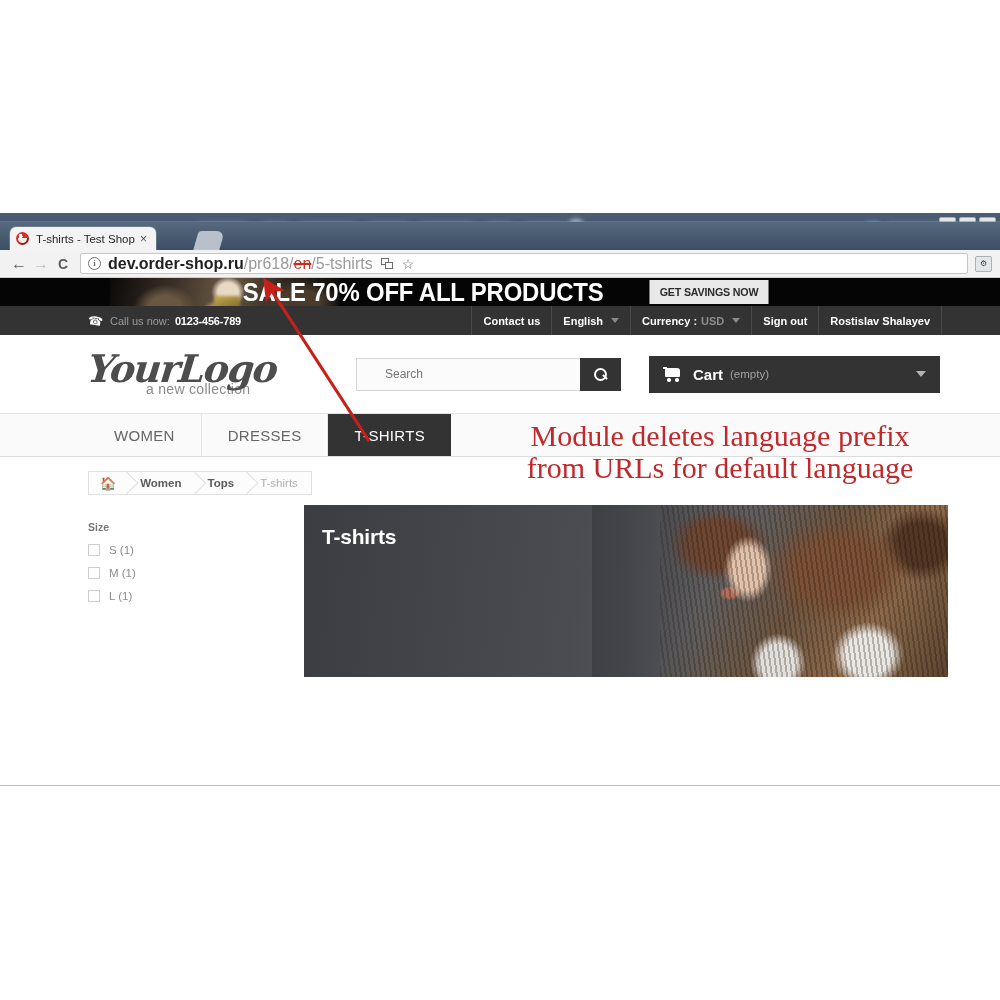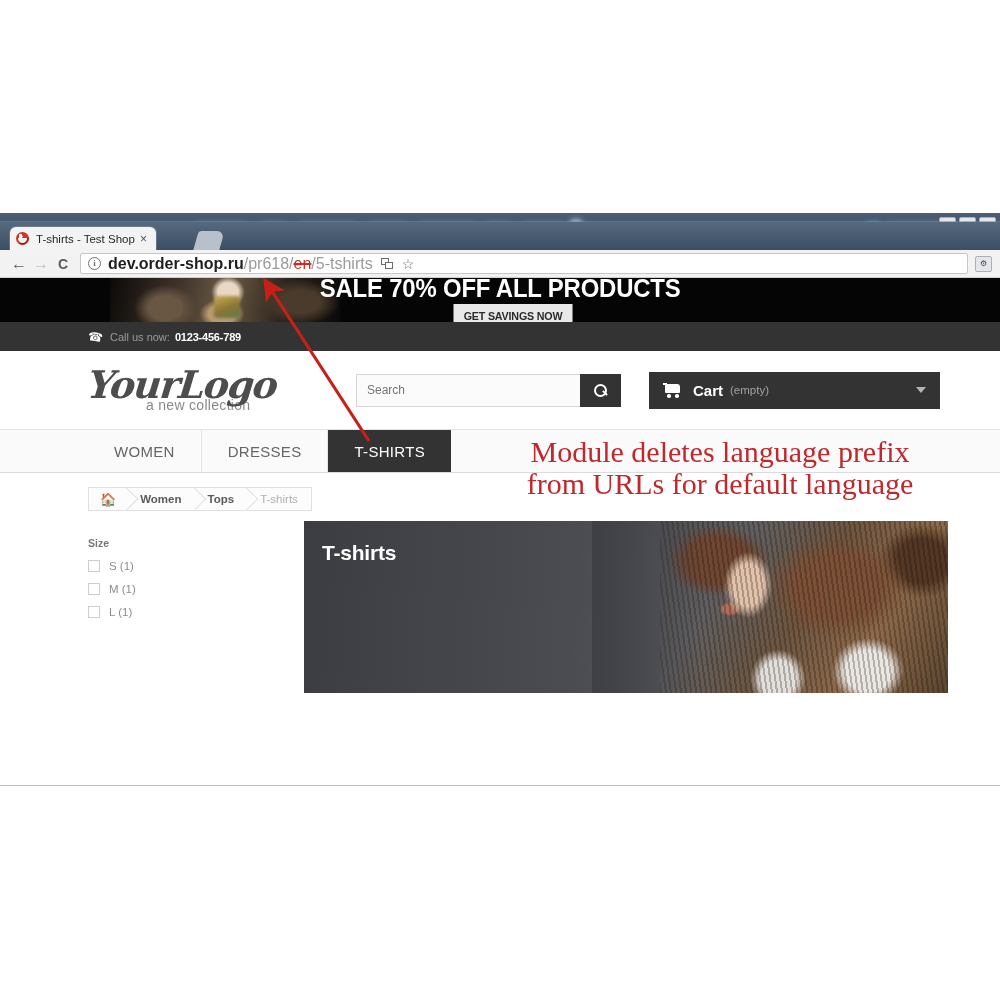--- a/index.html
+++ b/index.html
@@ -122,23 +122,23 @@
     width: 17px; height: 16px; border: 1px solid #a9b0ba; background: #e3e7ec;
     border-radius: 2px; font-size: 8px; color: #444; display:flex;
     align-items:center; justify-content:center;
   }
 
   
   .page { position: relative; background: #fff; height: 506px; overflow: hidden; }
 
   
   .promo {
-    position: relative; height: 44px; overflow: hidden;
+    position: relative; height: 28px; overflow: hidden;
     background: #050505;
-    display: flex; align-items: center; justify-content: center; flex-direction: column;
+    display: flex; align-items: center; justify-content: center;
   }
   .promo-model {
     position: absolute; left: 110px; top: 0; width: 230px; height: 44px;
     background:
       radial-gradient(ellipse 24px 22px at 118px 14px, #e8d8c4 0 42%, rgba(232,216,196,0) 70%),
       radial-gradient(ellipse 30px 20px at 112px 36px, #b89a6e 0 45%, rgba(184,154,110,0) 75%),
       radial-gradient(ellipse 40px 30px at 55px 30px, #6a5743 0 40%, rgba(106,87,67,0) 78%),
       radial-gradient(ellipse 50px 28px at 190px 24px, #4a3b2c 0 40%, rgba(74,59,44,0) 80%),
       linear-gradient(100deg,#0c0a08 0%, #3c3128 28%, #6b5a43 50%, #2e261e 74%, #0a0908 100%);
     filter: blur(0.5px);
@@ -196,21 +196,21 @@
     letter-spacing: -1.5px; transform: skewX(-6deg);
   }
   .logo-sub {
     font-size: 14px; color: #8a8a8a; letter-spacing: 0.3px;
     margin-left: 58px; margin-top: -6px;
   }
   .search-wrap { display: flex; width: 265px; flex: 0 0 265px; height: 33px; }
   .search-input {
     flex: 1 1 auto; border: 1px solid #d6d6d6; border-right: none;
     background: #fbfbfb; font-size: 12px; color: #9c9c9c;
-    padding: 0 10px; outline: none; font-family: inherit;
+    padding: 0 28px; outline: none; font-family: inherit;
   }
   .search-btn {
     width: 41px; background: #333333; color: #fff; border: none;
     display: flex; align-items: center; justify-content: center;
   }
   .mag { position: relative; width: 13px; height: 13px; }
   .mag::before {
     content: ""; position: absolute; left: 0; top: 0; width: 9px; height: 9px;
     border: 2px solid #fff; border-radius: 50%;
   }
@@ -403,20 +403,41 @@
         <div class="promo-text">SALE 70% OFF ALL PRODUCTS</div>
         <div class="promo-btn">GET SAVINGS NOW</div>
       </div>
 
       <div class="topnav">
         <div class="tn-left">
           <span class="phone-ico">☎</span>
           <span class="tn-calltxt">Call us now:</span>
           <span class="tn-phone">0123-456-789</span>
         </div>
+        <div class="tn-right">
+          <div class="tn-item">
+            <span>Contact us</span>
+          </div>
+          <div class="tn-item">
+            <span>English</span>
+            <span class="caret"></span>
+          </div>
+          <div class="tn-item">
+            <span>Currency :</span>
+            <span class="muted">USD</span>
+            <span class="caret"></span>
+          </div>
+          <div class="tn-item">
+            <span>Sign out</span>
+          </div>
+          <div class="tn-item">
+            <span>Rostislav Shalayev</span>
+          </div>
+          <div class="tn-end"></div>
+        </div>
       </div>
 
       <div class="header">
         <div class="logo-wrap">
           <div class="logo-main">YourLogo</div>
           <div class="logo-sub">a new collection</div>
         </div>
         <div class="search-wrap">
           <input class="search-input" type="text" placeholder="Search" style="">
           <button class="search-btn">

